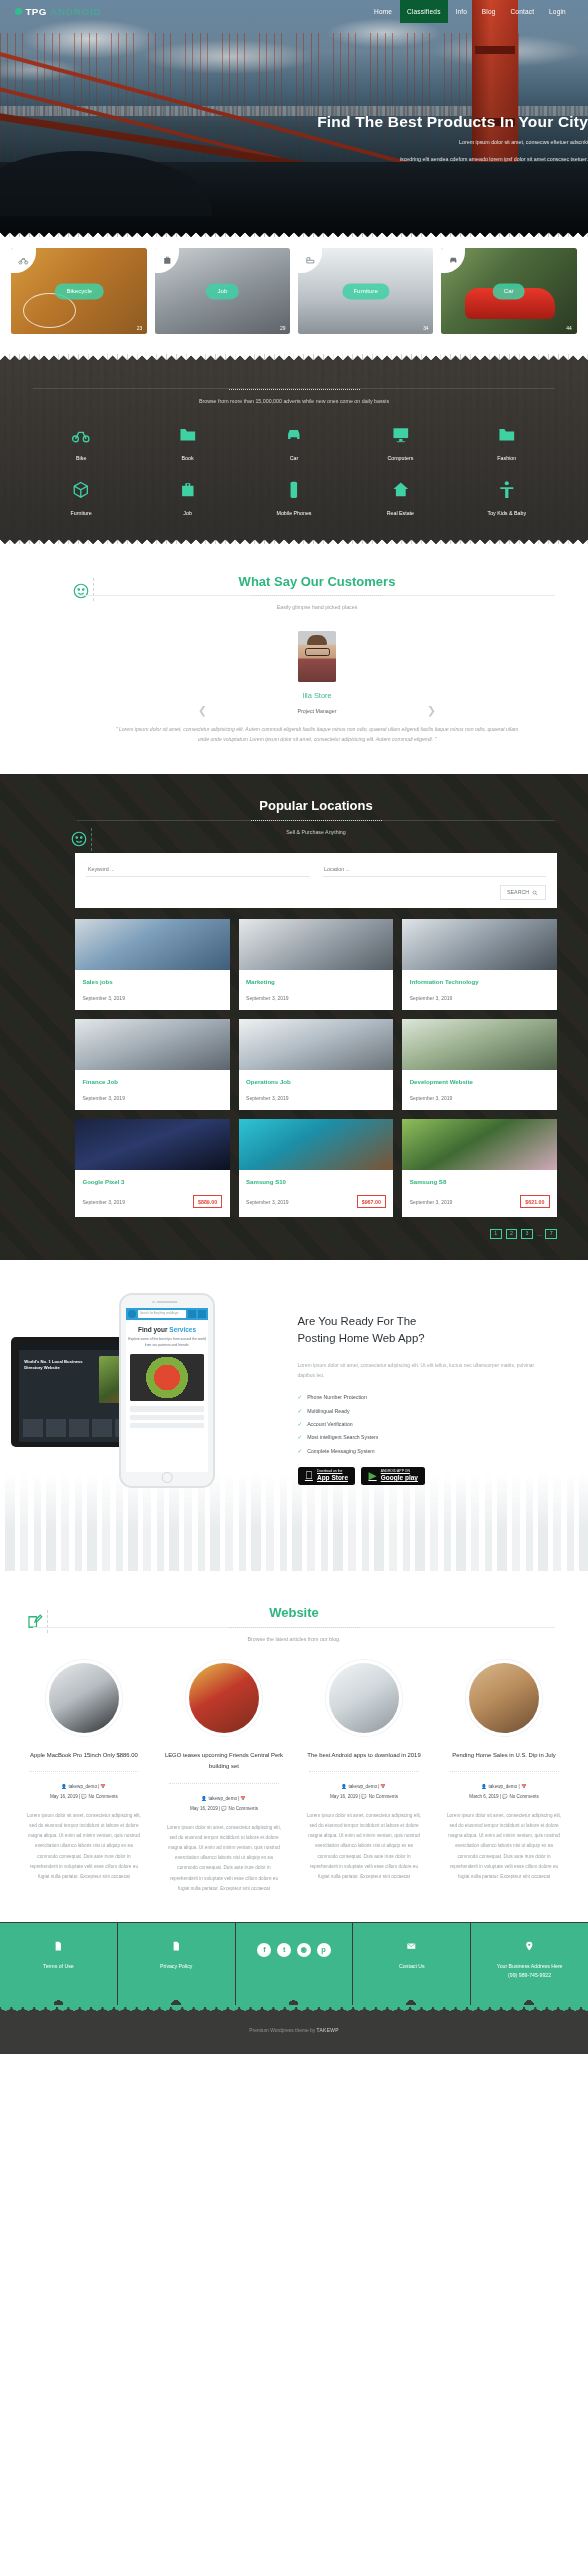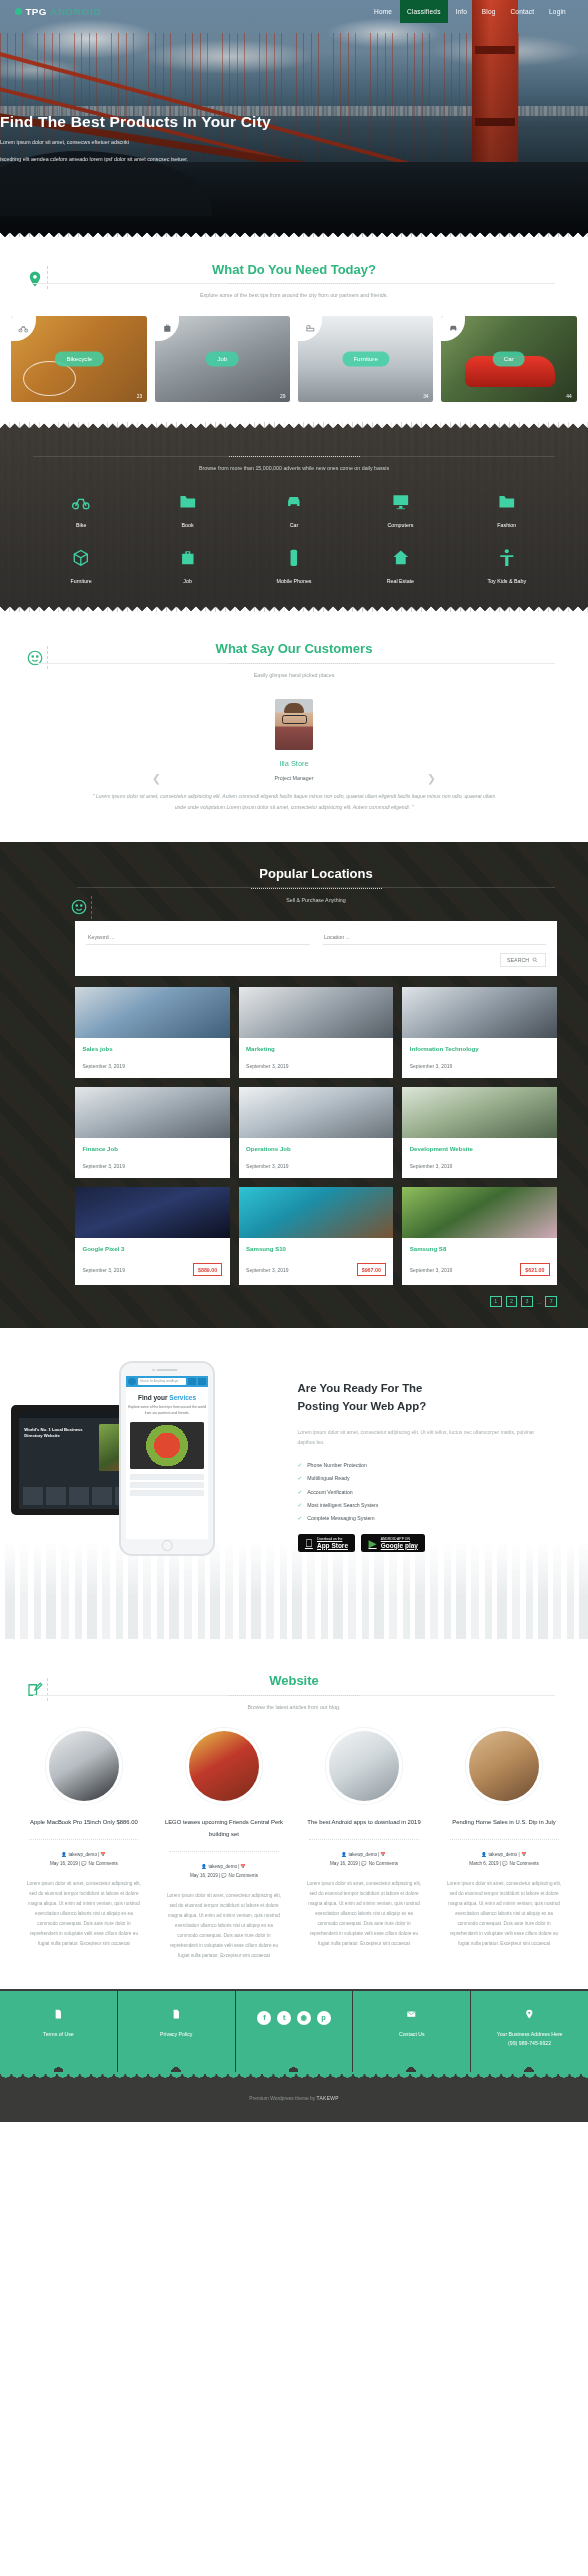--- a/index.html
+++ b/index.html
@@ -52,21 +52,21 @@
     align-items:center; justify-content:space-between; padding:0 14.7px; z-index:6; }
   .logo { display:flex; align-items:center; gap:3.3px; font-size:9.8px; font-weight:bold; letter-spacing:0.4px; }
   .logo .mark { width:7.4px; height:7.4px; border-radius:50%; background:#2fbf8f; display:inline-block; }
   .logo .tpg { color:#fff; }
   .logo .exp { color:#2fbf8f; opacity:.55; letter-spacing:0.8px; }
   .nav { display:flex; align-items:center; height:23px; }
   .nav a { color:#fff; text-decoration:none; font-size:6.5px; padding:0 7.4px;
     line-height:23px; letter-spacing:0.2px; }
   .nav a.active { background:#0a5c33; height:23px; }
 
-  .hero-copy { position:absolute; top:113px; left:0; right:0; text-align:left; z-index:7; }
+  .hero-copy { position:absolute; top:113px; left:0; right:0; text-align:right; z-index:7; }
   .hero-copy h1 { font-size:15.5px; color:#fff; font-weight:bold; letter-spacing:0.2px; }
   .hero-copy p { font-size:5.3px; color:#e3e3e3; margin-top:7.4px; line-height:1.8; }
 
   .zig-bottom { position:absolute; left:0; right:0; bottom:-0.8px; height:8.2px; z-index:8;
     background:
       linear-gradient(-45deg,#fff 4.9px, transparent 0) 0 0 / 9.8px 9.8px repeat-x,
       linear-gradient(45deg,#fff 4.9px, transparent 0) 0 0 / 9.8px 9.8px repeat-x; }
 
   
   .sec-head { position:relative; padding:24.5px 0 6.5px; }
@@ -121,21 +121,21 @@
       linear-gradient(-45deg,#fff 4.9px, transparent 0) 0 0 / 9.8px 9.8px repeat-x,
       linear-gradient(45deg,#fff 4.9px, transparent 0) 0 0 / 9.8px 9.8px repeat-x; }
   .classified .inner { position:relative; z-index:3; }
   .icon-grid { display:grid; grid-template-columns:repeat(5,1fr); row-gap:19.6px;
     padding:14.7px 28px 3.3px; }
   .ic-cell { text-align:center; color:#3fd1a4; }
   .ic-cell svg { width:19.6px; height:19.6px; }
   .ic-cell span { display:block; margin-top:7.4px; font-size:5.3px; color:#fff; }
 
   
-  .testi { padding:4.9px 0 29px; position:relative; }
+  .testi { padding:4.9px 0 29px; position:relative;margin-left:46px; }
   .avatar { width:38px; height:51px; margin:14.7px auto 0; border-radius:1.6px;
     background:linear-gradient(180deg,#c9ccce 0%,#c9ccce 26%,#d8b79b 27%,#c79c7c 52%,#8e4b46 56%,#6d3a38 100%);
     position:relative; overflow:hidden; }
   .avatar:before { content:""; position:absolute; left:7.4px; top:16.3px; width:23px; height:6.5px;
     border:1.3px solid #2b2b2b; border-radius:2.5px; }
   .avatar:after { content:""; position:absolute; left:9px; top:4.1px; width:19.6px; height:9.8px;
     background:#6a4a33; border-radius:8.2px 8.2px 1.6px 1.6px; }
   .testi .name { text-align:center; color:#3fb98f; font-size:7.4px; margin-top:9px; }
   .testi .role { text-align:center; color:#5b6468; font-size:5.3px; margin-top:7.4px; }
   .testi .quote { margin:9.8px auto 0; width:409px; text-align:center; font-size:5.1px;
@@ -221,21 +221,21 @@
   .phone .sbar .sq { width:7.4px; height:7.4px; background:#1b86bd; }
   .phone .ttl { font-size:6.5px; font-weight:bold; color:#2b3338; text-align:center; margin-top:6.5px; }
   .phone .ttl em { color:#2e9fd8; font-style:normal; }
   .phone .sub2 { font-size:3.4px; color:#6e7578; text-align:center; margin-top:4.1px; line-height:1.7; }
   .phone .food { margin:5.7px 4.1px 0; height:47px; border-radius:1.6px;
     background:radial-gradient(circle at 50% 50%,#e0492f 0 13px,#7fae3e 13px 21px,#2e2e2e 21px);}
   .phone .list { margin:4.9px 4.1px 0; }
   .phone .list i { display:block; height:5.7px; margin-bottom:2.5px; background:#eceff1; border-radius:0.8px; }
 
   .promo-text { flex:1; padding:19.6px 0 0 6.5px; }
-  .promo-text h3 { font-size:11.4px; color:#2b3338; font-weight:bold; line-height:1.55; }
+  .promo-text h3 { font-size:11.4px; color:#2b3338; font-weight:normal; line-height:1.55; }
   .promo-text p { font-size:5px; color:#a6adb0; margin-top:11.4px; line-height:2; width:92%; }
   .feat { margin-top:14.7px; }
   .feat div { font-size:5.2px; color:#4b5358; margin-bottom:7.4px; display:flex; gap:4.9px; align-items:center; }
   .feat .ck { color:#2fb67f; font-size:5.7px; }
   .badges { display:flex; gap:5.7px; margin-top:13px; }
   .badge { background:#0d0d0d; color:#fff; border-radius:2.5px; padding:3.3px 7.4px;
     display:flex; align-items:center; gap:4.1px; }
   .badge .glyph { font-size:10.6px; line-height:1; }
   .badge .txt { line-height:1.15; }
   .badge .txt .s { font-size:3.4px; display:block; }
@@ -315,31 +315,20 @@
 
     <div class="hero-copy">
       <h1>Find The Best Products In Your City</h1>
       <p>Lorem ipsum dolor sit amet, consecws eftetuer adscnki</p>
       <p>iscedring elit aendea cdefom ameado lorem ipsf dolor sit amet conscsec tsetuer.</p>
     </div>
     <div class="zig-bottom"></div>
   </section>
 
   <section>
-    <div class="sec-head">
-      <span class="ico">
-        <svg viewBox="0 0 24 24" fill="currentColor">
-            <path d="M12 2a7 7 0 00-7 7c0 5 7 13 7 13s7-8 7-13a7 7 0 00-7-7zm0 9.5A2.5 2.5 0 1112 6.5a2.5 2.5 0 010 5z"></path>
-          </svg>
-      </span>
-      <span class="divider"></span>
-      <h2>What Do You Need Today?</h2>
-      <div class="rule"></div>
-      <p class="sub">Explore some of the best tips from around the city from our partners and friends.</p>
-    </div>
 
     <div class="cat-row">
       <div class="cat">
         <div class="photo p-bike"></div>
         <span class="badge-ico">
           <svg viewBox="0 0 24 24" fill="none" stroke="currentColor" stroke-width="1.6">
               <circle cx="5.5" cy="17" r="3.5"></circle>
               <circle cx="18.5" cy="17" r="3.5"></circle>
               <path d="M5.5 17l4-8h5l4 8M9 9h7"></path>
             </svg>
@@ -643,21 +632,21 @@
                 <i></i>
                 <i></i>
                 <i></i>
               </div>
           </div>
           <span class="home"></span>
         </div>
       </div>
 
       <div class="promo-text">
-        <h3><span>Are You Ready For The</span><br><span>Posting Your Web App?</span></h3>
+        <h3><span>Are You Ready For The</span><br><span>Posting Home Web App?</span></h3>
         <p>Lorem ipsum dolor sit amet, consectetur adipiscing elit. Ut elit tellus, luctus nec ullamcorper mattis, pulvinar dapibus leo.</p>
         <div class="feat">
           <div>
               <span class="ck">✓</span>
               <span>Phone Number Protection</span>
             </div>
           <div>
               <span class="ck">✓</span>
               <span>Multilingual Ready</span>
             </div>

